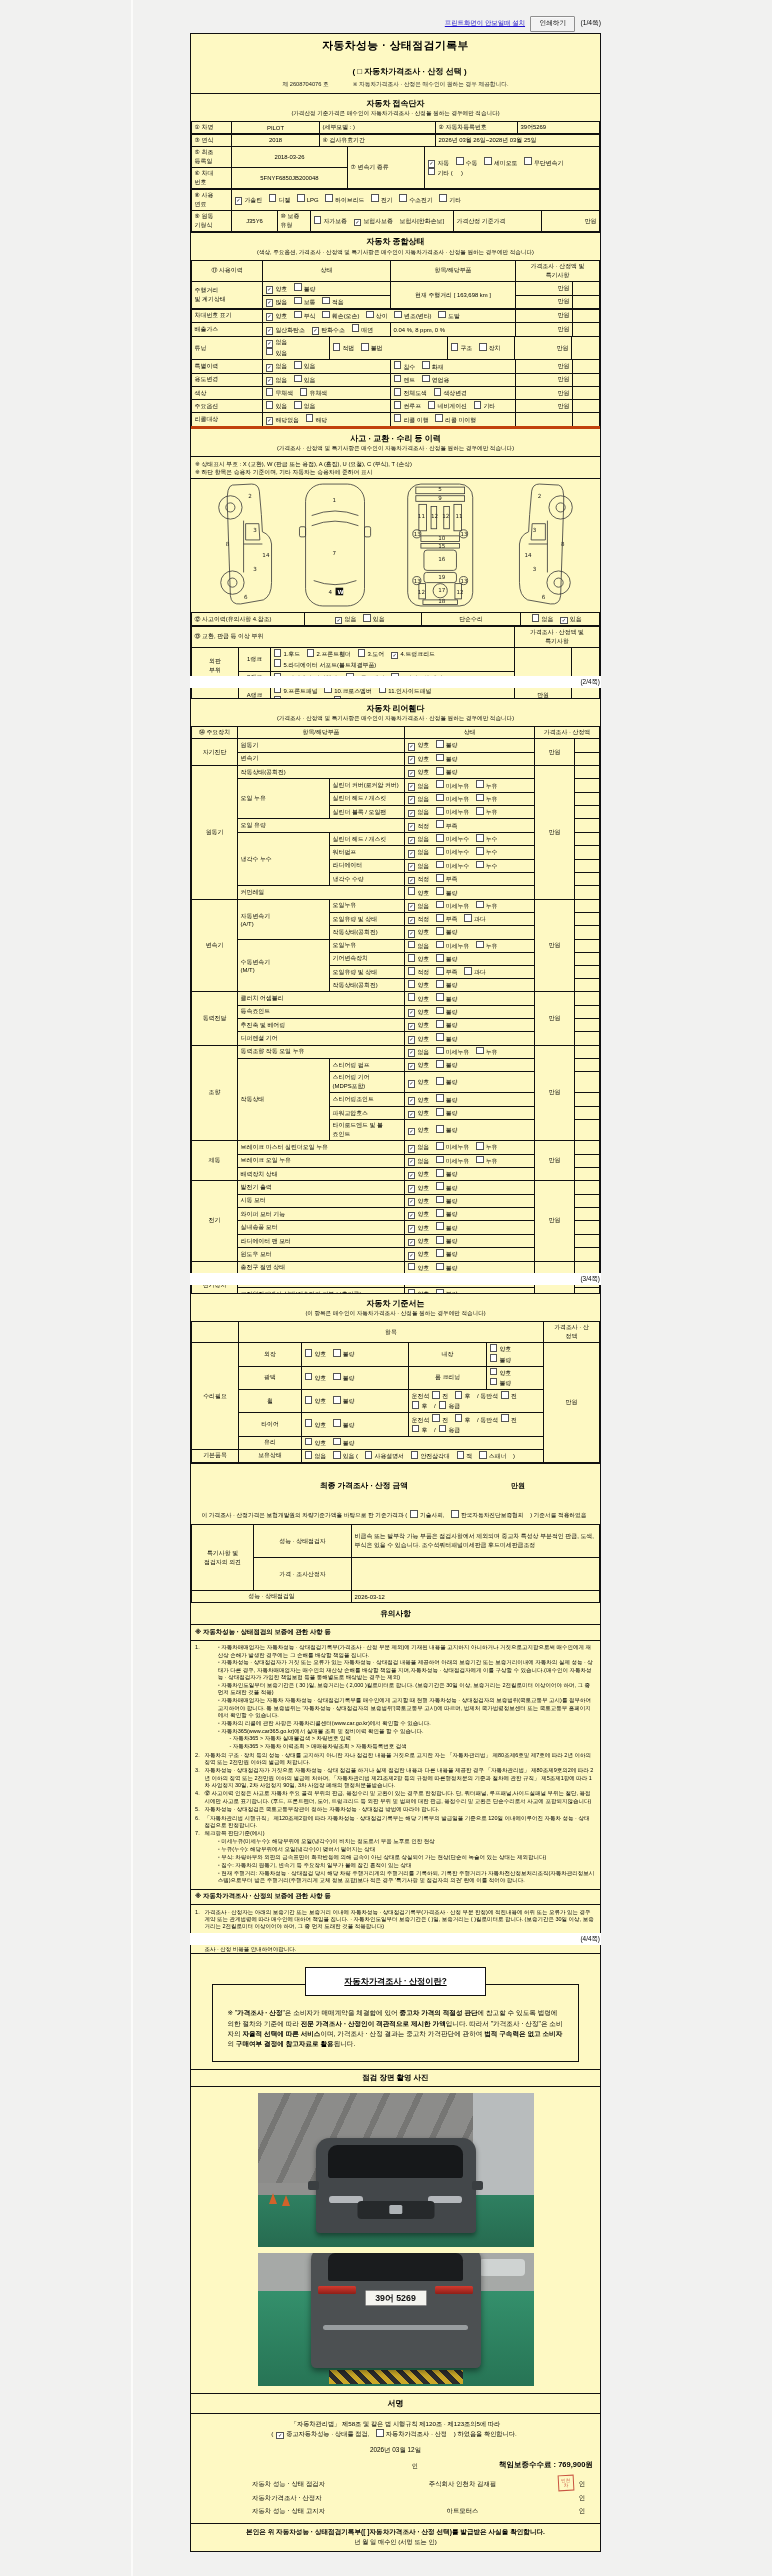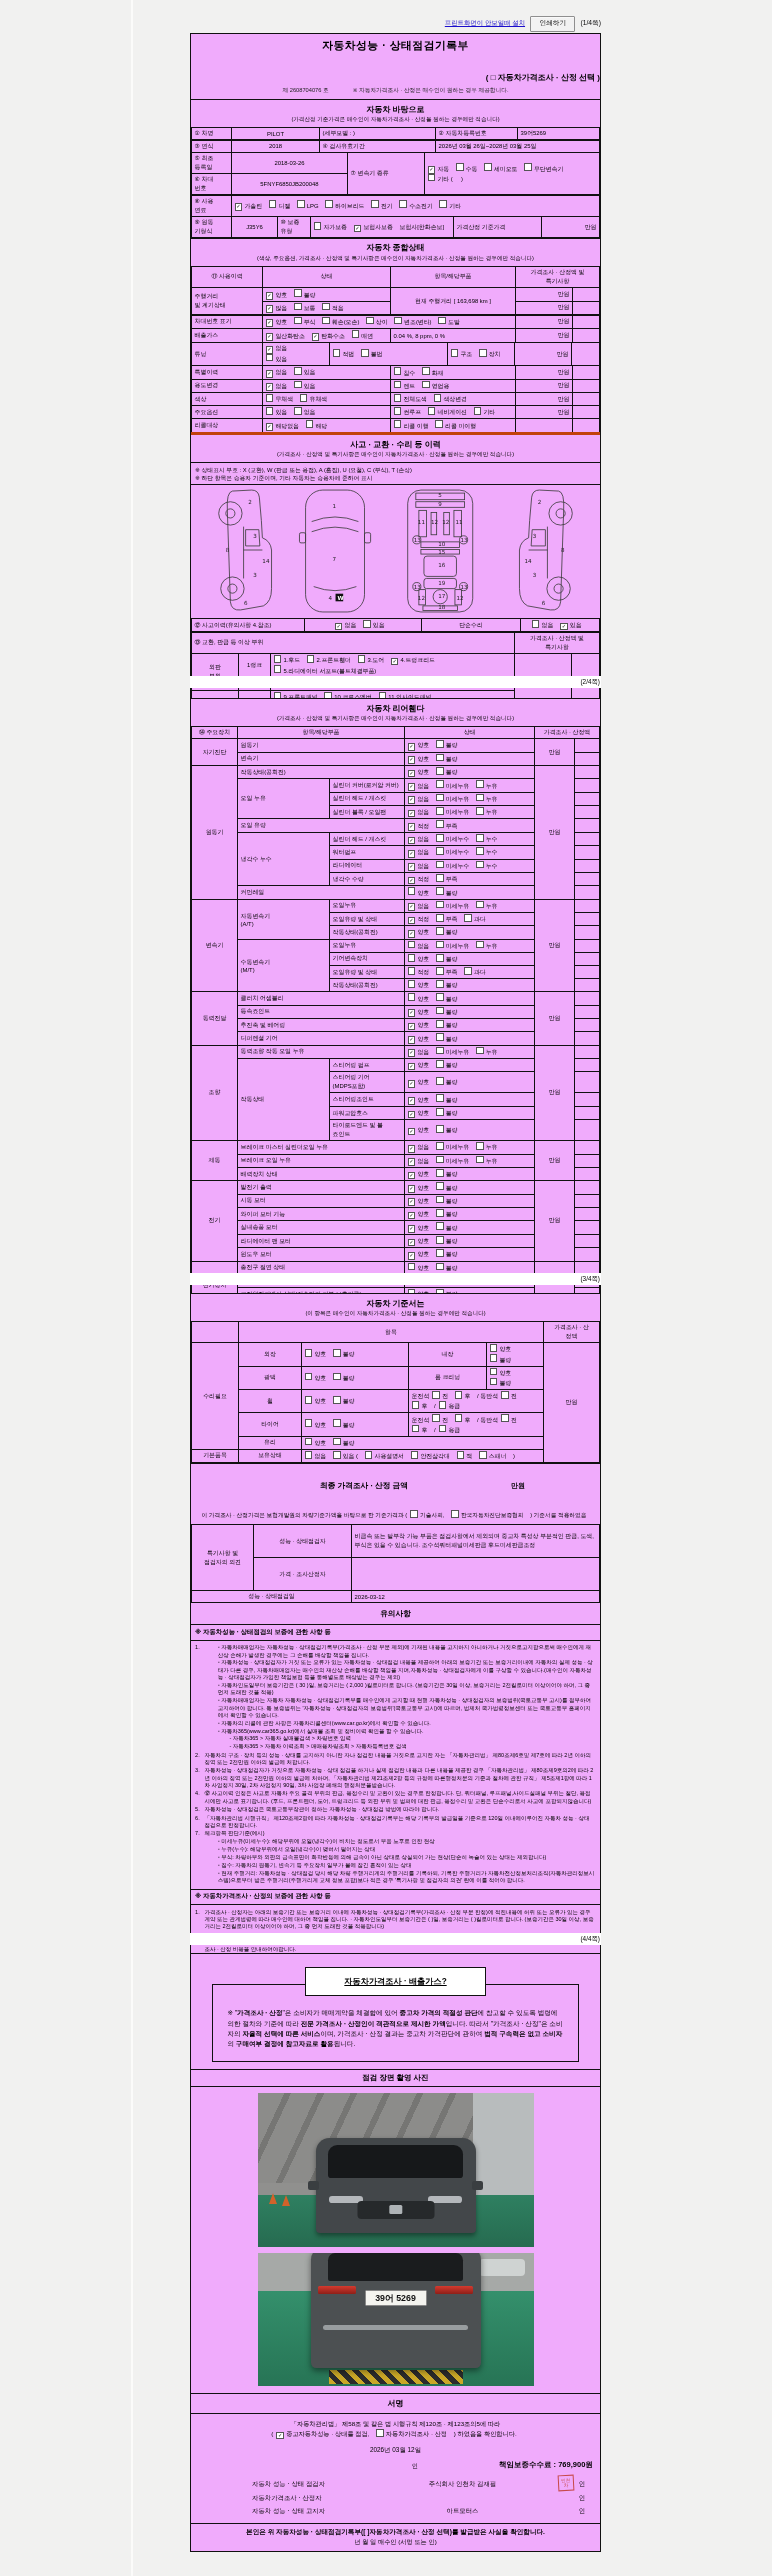--- a/index.html
+++ b/index.html
@@ -1,27 +1,27 @@
 <!DOCTYPE html>
 <html lang="ko" style="font-size:8.2px"><head>
 <meta charset="utf-8">
 <title>자동차성능 · 상태점검기록부</title>
 <style>
   html,body{margin:0;padding:0;background:#f1f1f0;font-family:"Liberation Sans","DejaVu Sans",sans-serif;color:#000;}
   #doc{position:relative;width:773px;height:2576px;background:#f1f1f0;overflow:hidden;}
   #doc::before{content:"";position:absolute;left:131px;top:0;bottom:0;width:1.5px;background:#fbfbfa;}
-  .page{position:absolute;left:190px;width:411px;background:#f0abfc;border:1px solid #111;box-sizing:border-box;}
+  .page{position:absolute;left:190px;width:411px;background:#fef9c3;border:1px solid #111;box-sizing:border-box;}
   .strip{position:absolute;left:190px;width:411px;background:#fff;box-sizing:border-box;text-align:right;font-size:6.4px;padding:1.5px 1px 1.5px 0;}
   .topbar{position:absolute;top:15.5px;left:190px;width:411px;display:flex;justify-content:flex-end;align-items:center;gap:5.2px;}
   .toplink{color:#1a0dcc;text-decoration:underline;font-size:6.4px;cursor:pointer;}
   .printbtn{font-size:6.7px;padding:2.6px 8.2px;background:#f2f2f2;border:0.5px solid #8f8f8f;border-radius:1px;box-shadow:inset 0 0.5px 0 #fff;cursor:pointer;font-family:inherit;}
   .pagebadge{font-size:6.7px;}
   .titleblock{padding:5.2px 0 2.1px;border-bottom:1px solid #111;}
   .doctitle{text-align:center;font-size:10.8px;font-weight:bold;letter-spacing:0.5px;}
-  .docselect{text-align:right;font-size:8px;font-weight:bold;margin-top:19px;padding-left:28px;}
+  .docselect{text-align:center;font-size:8px;font-weight:bold;margin-top:13px;padding-left:28px;}
   .docmeta{display:flex;justify-content:center;gap:24px;font-size:5.7px;color:#222;margin:3.6px 0 2.1px;}
   .sechead{text-align:center;padding:3.6px 0 1px;}
   .sechead .st{font-size:8px;font-weight:bold;}
   .sechead .ss{font-size:5.6px;margin-top:1.5px;padding-bottom:2.6px;}
   .t{width:100%;border-collapse:collapse;table-layout:fixed;margin-top:-0.5px;}
   .t td{border:0.5px solid #111;font-size:5.9px;padding:1px 2.6px;vertical-align:middle;word-break:keep-all;}
   .ctr{text-align:center;}
   .pre{white-space:pre-line;}
   .unit{text-align:right;padding-right:4.6px;}
   .cb{display:inline-block;width:5.7px;height:5.7px;border:0.5px solid #555;background:#fff;margin-right:2.1px;text-align:center;line-height:5.2px;font-size:5.2px;vertical-align:-0.5px;}
@@ -79,21 +79,21 @@
     <div class="titleblock">
       <div class="doctitle">자동차성능 · 상태점검기록부</div>
       <div class="docselect">( □ 자동차가격조사 · 산정 선택 )</div>
       <div class="docmeta">
         <span>제 2608704076 호</span>
         <span>※ 자동차가격조사 · 산정은 매수인이 원하는 경우 제공합니다.</span>
       </div>
     </div>
 
     <div class="sechead">
-      <div class="st">자동차 바탕으로</div>
+      <div class="st">자동차 접속단자</div>
       <div class="ss">(가격산정 기준가격은 매수인이 자동차가격조사 · 산정을 원하는 경우에만 적습니다)</div>
     </div>
 
     <table class="t">
       <colgroup>
           <col style="width:40px">
           <col style="width:88px">
           <col style="width:116px">
           <col style="width:82px">
           <col>
@@ -929,21 +929,21 @@
           <div class="nb">
             <div class="np i0"><span>특기사항란은 가격조사 · 산정자의 자동차 성능 · 상태에 대한 견해가 성능 · 상태점검자의 견해와 다를 경우 표시합니다.</span></div>
           </div>
         </div>
       </div>
   </div>
 
   <div class="strip" style="top:1933px;"><span>(4/4쪽)</span></div>
 
   <div class="page" style="top:1953px;min-height:543px;">
-    <div class="p4titlebox">자동차가격조사 · 배출가스?</div>
+    <div class="p4titlebox">자동차가격조사 · 산정이란?</div>
     <div class="p4expl"><span>※ "</span><b>가격조사 · 산정</b><span>"은 소비자가 매매계약을 체결함에 있어 </span><b>중고차 가격의 적절성 판단</b><span>에 참고할 수 있도록 법령에 의한 절차와 기준에 따라 </span><b>전문 가격조사 · 산정인이 객관적으로 제시한 가액</b><span>입니다. 따라서 "가격조사 · 산정"은 소비자의 </span><b>자율적 선택에 따른 서비스</b><span>이며, 가격조사 · 산정 결과는 중고차 가격판단에 관하여 </span><b>법적 구속력은 없고 소비자</b><span>의 </span><b>구매여부 결정에 참고자료로 활용</b><span>됩니다.</span></div>
     <div class="photohead">점검 장면 촬영 사진</div>
 
     <div class="photo" style="height:154px;">
       <div style="position:absolute;inset:0;background:#90908e;"></div>
       <div style="position:absolute;left:0;top:0;width:100%;height:58%;background:repeating-linear-gradient(115deg,#8b8b89 0 24px,#6f6f6d 24px 30px);opacity:.8;"></div>
       <div style="position:absolute;right:0;top:0;width:22%;height:70%;background:#b8bcbd;"></div>
       <div style="position:absolute;left:0;bottom:0;width:100%;height:34%;background:linear-gradient(#2f8061,#266b50);"></div>
       <div style="position:absolute;left:4%;bottom:28%;width:0;height:0;border-left:4.1px solid transparent;border-right:4.1px solid transparent;border-bottom:11.3px solid #d2622a;"></div>
       <div style="position:absolute;left:9%;bottom:27%;width:0;height:0;border-left:4.1px solid transparent;border-right:4.1px solid transparent;border-bottom:11.3px solid #d2622a;"></div>

